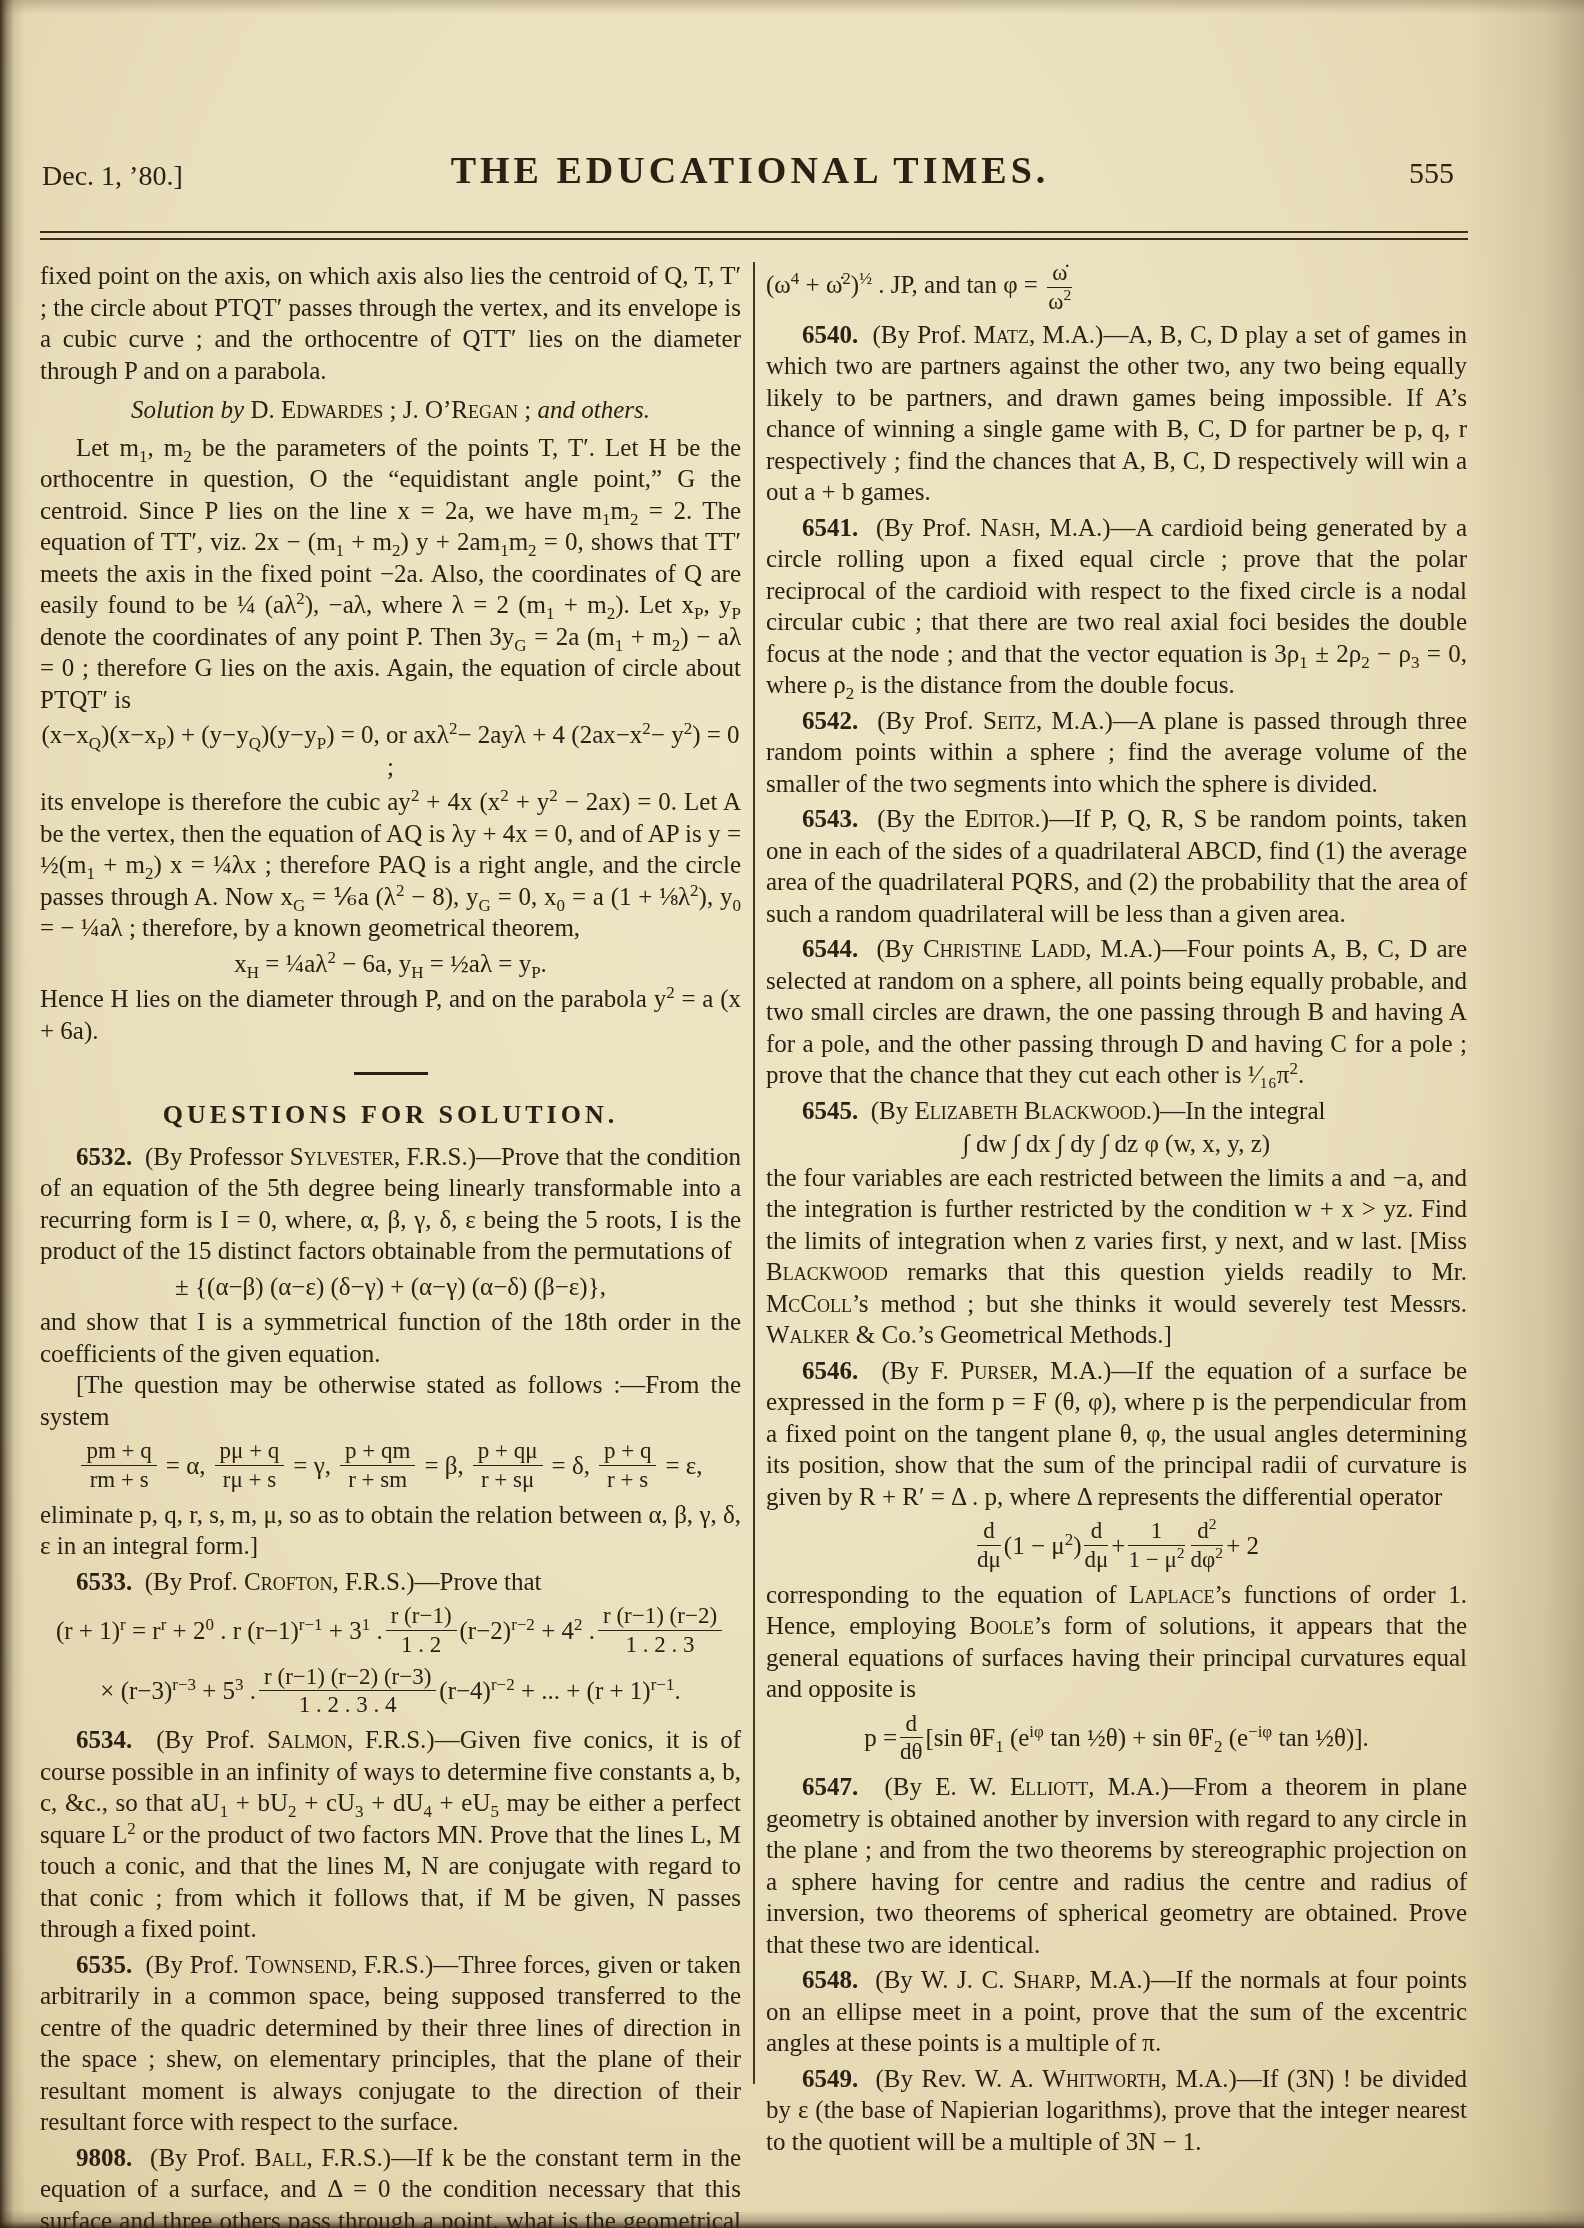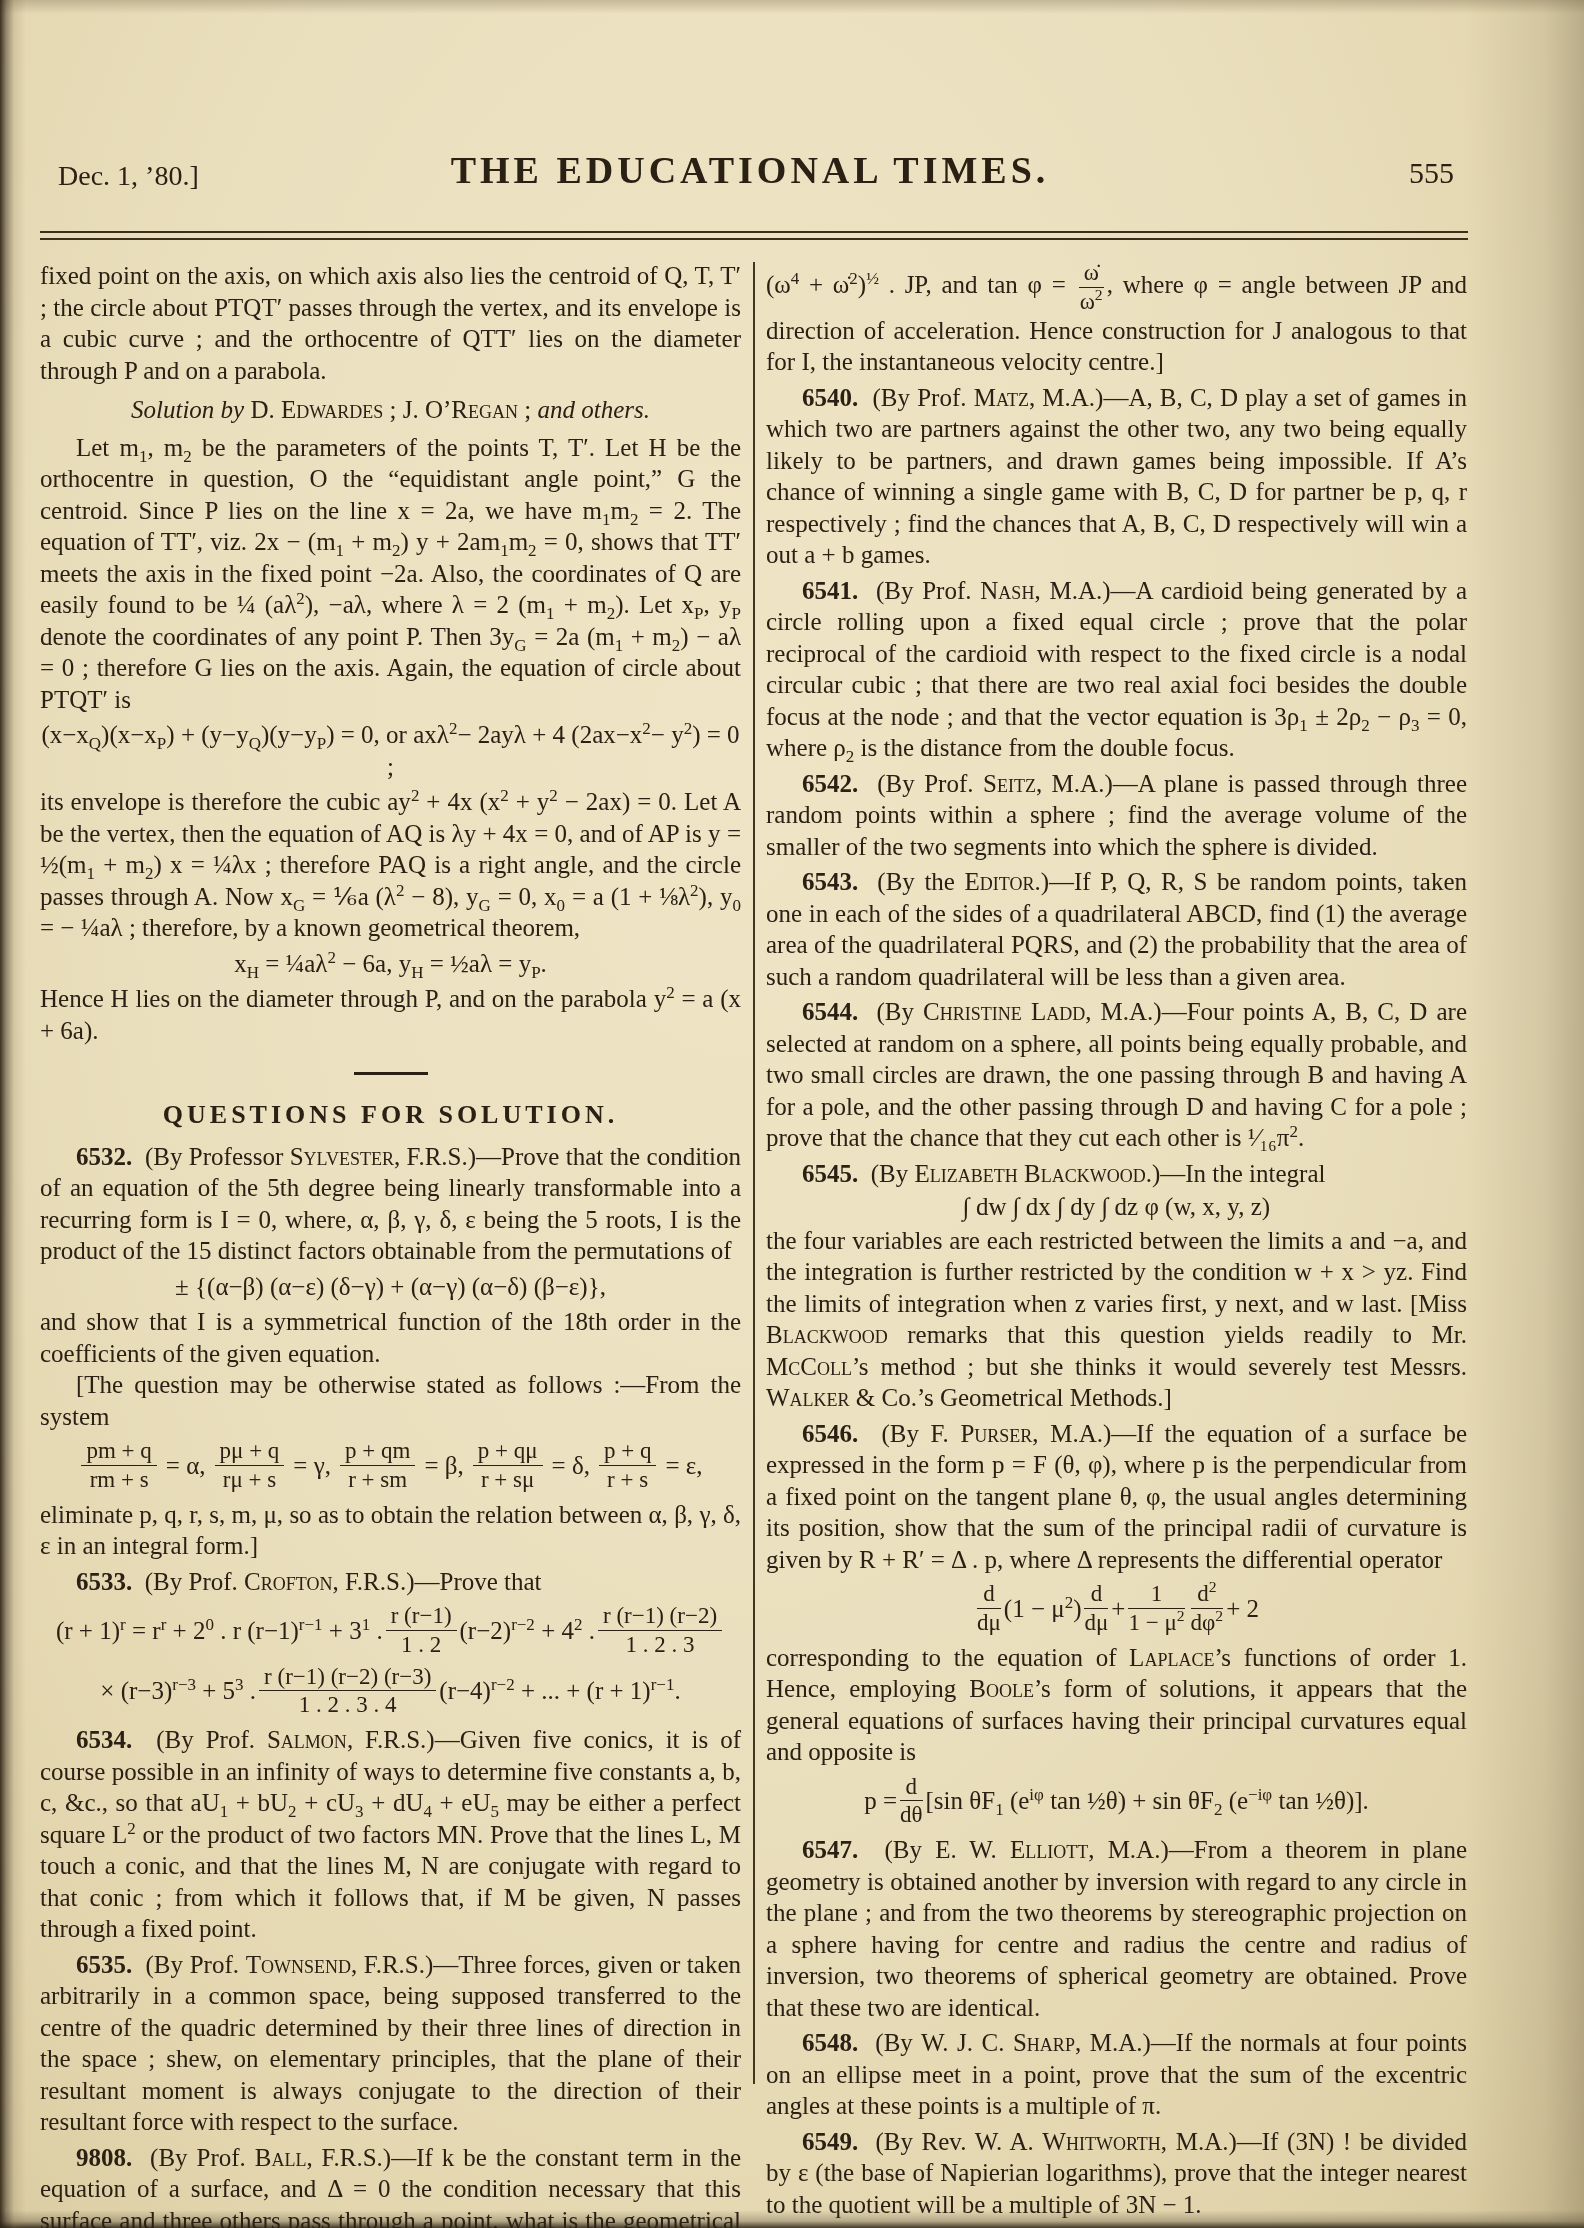--- a/index.html
+++ b/index.html
@@ -7,21 +7,21 @@
     background:
       linear-gradient(90deg, rgba(42,31,18,.9) 0px, rgba(42,31,18,.45) 6px, rgba(120,100,70,.18) 14px, rgba(0,0,0,0) 26px),
       linear-gradient(270deg, rgba(90,78,52,.30) 0px, rgba(90,78,52,.12) 40px, rgba(0,0,0,0) 120px),
       linear-gradient(0deg, rgba(40,30,16,.85) 0px, rgba(40,30,16,.25) 7px, rgba(0,0,0,0) 18px),
       linear-gradient(180deg, rgba(80,66,40,.25) 0px, rgba(0,0,0,0) 14px),
       radial-gradient(ellipse at 46% 34%, #efe5c6 0%, #eadfbd 50%, #e2d5ad 80%, #d6c79c 100%);
     color:#2a2014;font-family:"Liberation Serif","DejaVu Serif",serif;}
   .sc{font-variant:small-caps;}
   sup,sub{font-size:68%;line-height:0;}
   .masthead{position:absolute;left:40px;top:142px;width:1428px;height:70px;}
-  .mast-date{position:absolute;left:18px;top:18px;font-size:28px;}
+  .mast-date{position:absolute;left:2px;top:18px;font-size:28px;}
   .mast-title{position:absolute;left:0;right:8px;top:6px;text-align:center;font-size:38px;font-weight:bold;letter-spacing:4px;}
   .mast-page{position:absolute;right:14px;top:14px;font-size:30px;}
   .double-rule{position:absolute;left:40px;top:231px;width:1428px;height:5px;border-top:2px solid #3a2d1c;border-bottom:2px solid #3a2d1c;}
   .columns{position:absolute;left:40px;top:260px;width:1430px;display:flex;}
   .col{width:701px;font-size:25px;line-height:31.5px;text-align:justify;}
   .divider{width:2px;background:#43351f;margin:2px 11px 0 12px;height:1822px;flex:none;}
   p{margin:0;}
   .ind{text-indent:36px;}
   .q{text-indent:36px;margin-top:4px;}
   .qnum{font-weight:bold;}
@@ -138,21 +138,21 @@
 
     </section>
 
     <div class="divider"></div>
 
     <section class="col">
       <p><span>(ω<sup>4</sup> + ω̇<sup>2</sup>)<sup>½</sup> . JP, and tan φ =</span>
         <span class="frac">
             <span class="num">ω̇</span>
             <span class="den">ω<sup>2</sup></span>
-          </span><span>, where φ = angle between JP and direction of acceleration.  Hence construction for J analogous to that for I, the instantaneous velocity centre.]</span></p>
+          </span></p>
 
       <div>
         <p class="q"><span class="qnum">6540.</span>&nbsp;&nbsp;<span>(By Prof. <span class="sc">Matz</span>, M.A.)—A, B, C, D play a set of games in which two are partners against the other two, any two being equally likely to be partners, and drawn games being impossible.  If A’s chance of winning a single game with B, C, D for partner be p, q, r respectively ;  find the chances that A, B, C, D respectively will win a out a + b games.</span></p>
       </div>
 
       <div>
         <p class="q"><span class="qnum">6541.</span>&nbsp;&nbsp;<span>(By Prof. <span class="sc">Nash</span>, M.A.)—A cardioid being generated by a circle rolling upon a fixed equal circle ;  prove that the polar reciprocal of the cardioid with respect to the fixed circle is a nodal circular cubic ;  that there are two real axial foci besides the double focus at the node ;  and that the vector equation is 3ρ<sub>1</sub> ± 2ρ<sub>2</sub> − ρ<sub>3</sub> = 0, where ρ<sub>2</sub> is the distance from the double focus.</span></p>
       </div>
 
       <div>

